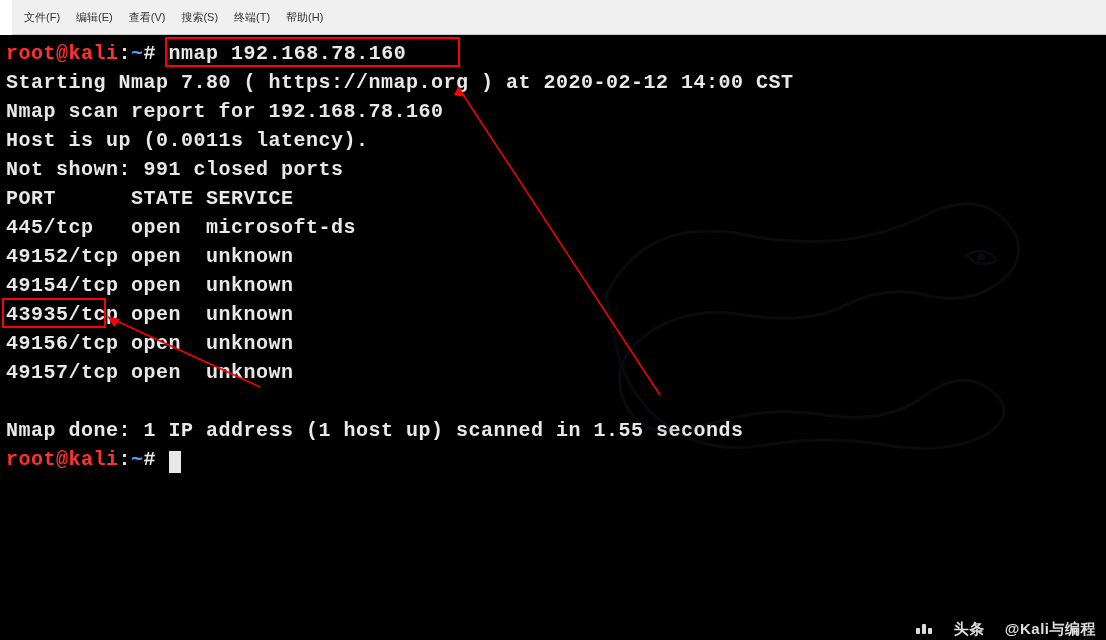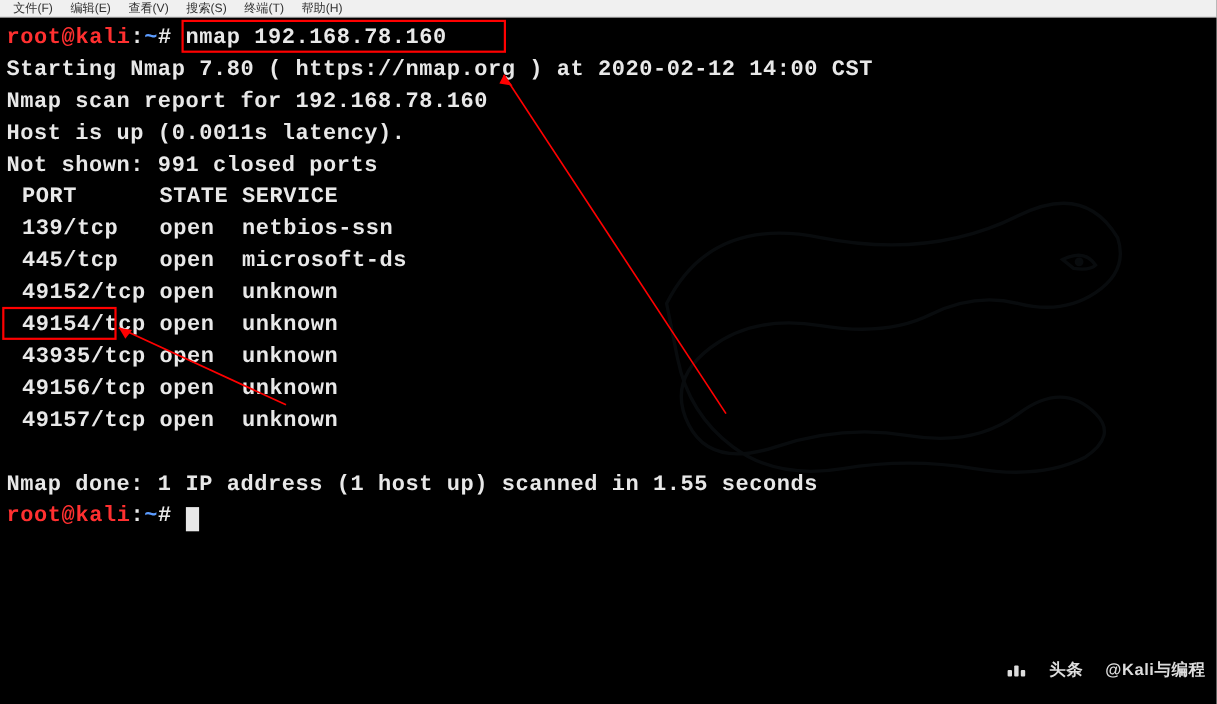--- a/index.html
+++ b/index.html
@@ -9,29 +9,30 @@
     }
     body {
       width: 1106px;
       height: 640px;
       background: #fff;
       font-family: monospace;
       overflow: hidden;
       position: relative;
     }
     .menubar {
-      height: 16px;
+      height: 35px;
       background: #f0f0f0;
       border-bottom: 1px solid #ccc;
       display: flex;
       align-items: center;
       padding: 0 4px;
       font-size: 11px;
       font-family: sans-serif;
       color: #333;
+      margin-left: 12px;
     }
     .menu-item {
       padding: 2px 8px;
       cursor: pointer;
     }
     .terminal {
       background: #000;
       height: 636px;
       padding: 4px 6px;
       font-size: 20px;
@@ -56,21 +57,20 @@
       color: #5c9cff;
     }
     .prompt-hash {
       color: #e8e8e8;
     }
     .command {
       color: #e8e8e8;
     }
     .port-row {
       white-space: pre;
-      margin-left: 14px;
     }
     .cursor {
       display: inline-block;
       width: 12px;
       height: 22px;
       background: #e8e8e8;
       vertical-align: text-bottom;
       margin-bottom: -2px;
     }
     .highlight-box-cmd {
@@ -156,21 +156,20 @@
     <path d="M 60 180 Q 100 100 200 120 Q 300 140 380 100 Q 440 70 470 120 Q 480 150 450 170 Q 420 190 380 180 Q 340 170 300 190 Q 260 210 200 200 Q 140 190 100 220 Q 60 250 80 290 Q 100 330 160 310 Q 220 290 280 300 Q 340 310 380 280 Q 420 250 450 280 Q 470 300 440 320 Q 400 340 340 330 Q 280 320 220 330 Q 160 340 120 310 Q 80 280 70 230 Q 60 180 60 180 Z M 420 140 Q 440 130 450 145 Q 445 150 430 148 Z" fill="none" stroke="#3a4a5a" stroke-width="3"></path>
     <circle cx="435" cy="142" r="4" fill="#3a4a5a"></circle>
   </svg>
 
   <div class="line"><span class="prompt-user">root</span><span class="prompt-at">@</span><span class="prompt-host">kali</span><span>:</span><span class="prompt-path">~</span><span class="prompt-hash">#</span> <span class="command">nmap 192.168.78.160</span></div>
   <div class="line">Starting Nmap 7.80 ( https://nmap.org ) at 2020-02-12 14:00 CST</div>
   <div class="line">Nmap scan report for 192.168.78.160</div>
   <div class="line">Host is up (0.0011s latency).</div>
   <div class="line">Not shown: 991 closed ports</div>
   <div class="line port-row">PORT      STATE SERVICE</div>
-  <div class="line port-row"><span>139/tcp  </span> <span>open </span> <span>netbios-ssn</span></div>
   <div class="line port-row"><span>445/tcp  </span> <span>open </span> <span>microsoft-ds</span></div>
   <div class="line port-row"><span>49152/tcp</span> <span>open </span> <span>unknown</span></div>
   <div class="line port-row"><span>49154/tcp</span> <span>open </span> <span>unknown</span></div>
   <div class="line port-row"><span>43935/tcp</span> <span>open </span> <span>unknown</span></div>
   <div class="line port-row"><span>49156/tcp</span> <span>open </span> <span>unknown</span></div>
   <div class="line port-row"><span>49157/tcp</span> <span>open </span> <span>unknown</span></div>
   <div class="line"> </div>
   <div class="line">Nmap done: 1 IP address (1 host up) scanned in 1.55 seconds</div>
   <div class="line"><span class="prompt-user">root</span><span class="prompt-at">@</span><span class="prompt-host">kali</span><span>:</span><span class="prompt-path">~</span><span class="prompt-hash">#</span> <span class="cursor"></span></div>
 

